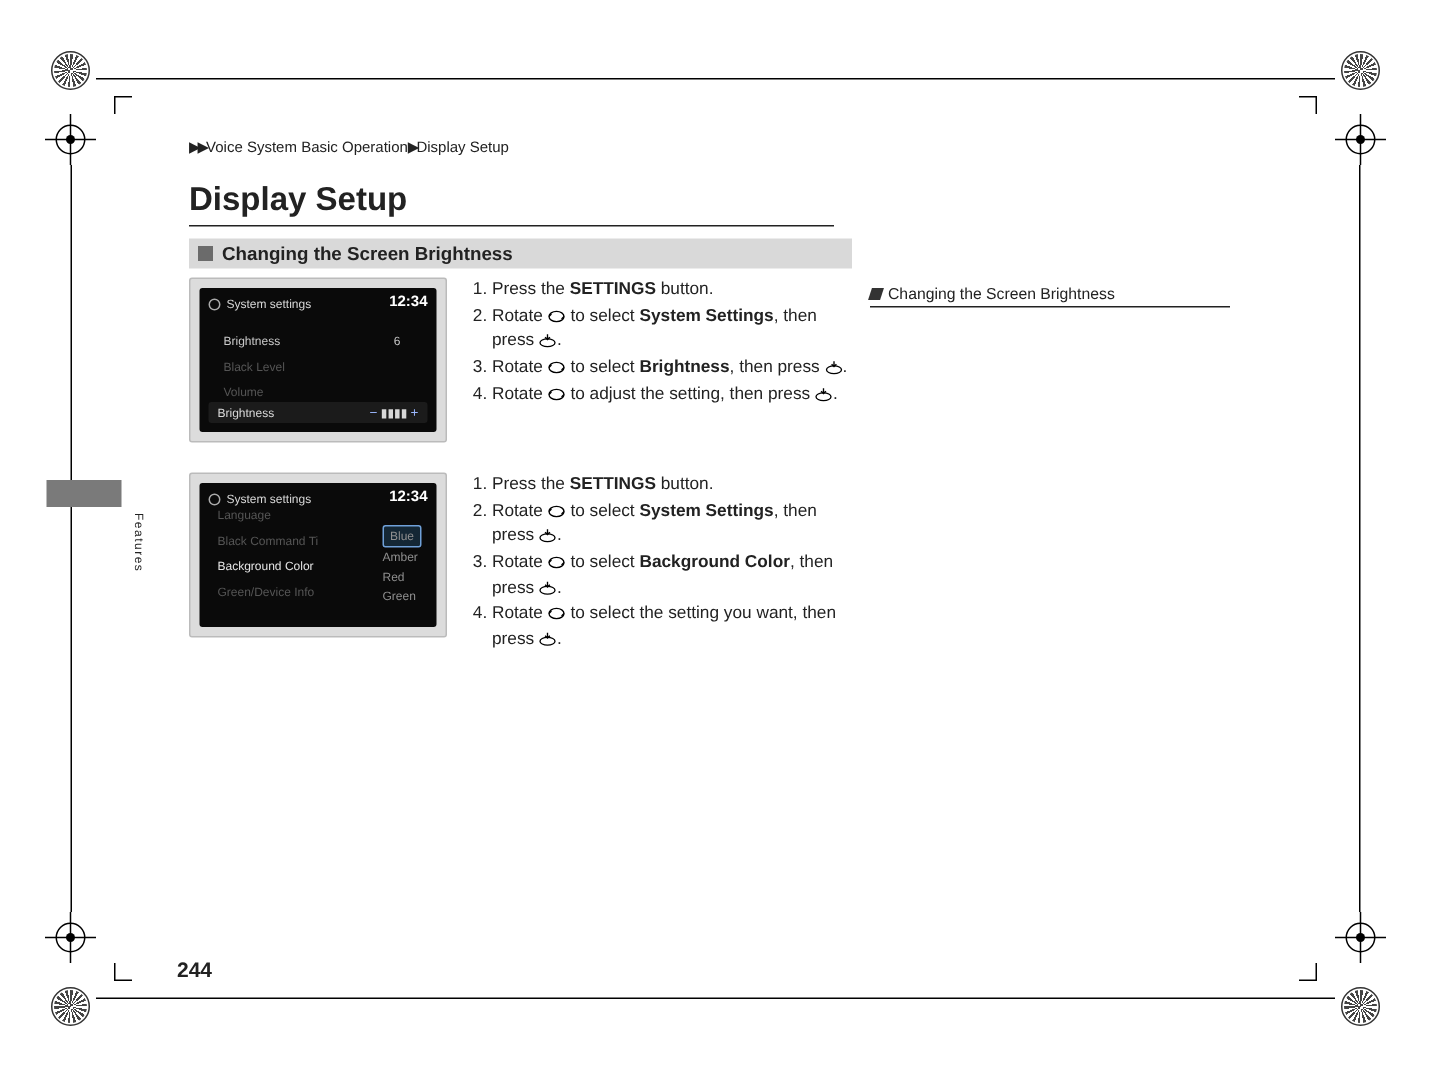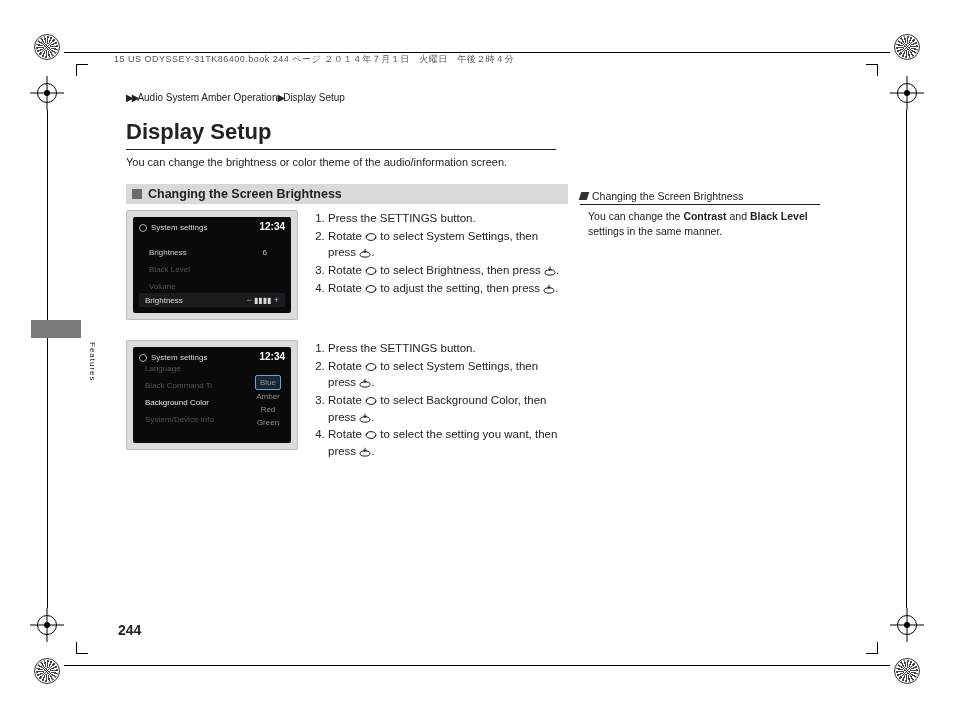--- a/index.html
+++ b/index.html
@@ -42,37 +42,37 @@
 .lcd{background:#0a0a0a;border-radius:2px;padding:6px;color:#d8d8d8;font-size:8px;position:relative;height:96px;box-sizing:border-box;}
 .lcd .title-row{display:flex;align-items:center;gap:4px;}
 .lcd .dot6{width:6px;height:6px;border:1px solid #aaa;border-radius:50%;}
 .lcd .clock{position:absolute;right:6px;top:4px;color:#fff;font-size:10px;font-weight:700;}
 .lcd .mrow{margin-top:8px;font-size:8px;color:#c9c9c9;}
 .lcd .mrow.dim{color:#555;}
 .lcd .sel{border:1px solid #6fa0d8;border-radius:2px;padding:0 4px;display:inline-block;color:#cfe3ff;background:#142735;}
 .lcd .bar{position:absolute;left:6px;right:6px;bottom:6px;background:#1b1b1b;border-radius:2px;padding:2px 6px;display:flex;justify-content:space-between;align-items:center;}
 .lcd .tri{color:#9bb8ff;font-size:9px;}
 .lcd .opts{position:absolute;right:10px;top:28px;font-size:8px;line-height:13px;}
-.lcd .opts div{color:#8f8f8f;text-align:center;}
+.lcd .opts div{color:#8f8f8f;}
 
 .steps{font-size:11.5px;line-height:1.45;}
 .steps ol{margin:0;padding-left:16px;}
 .steps li{margin-bottom:1px;}
-.steps b{font-weight:400;}
+.steps b{font-weight:700;}
 .dial,.press{display:inline-block;vertical-align:-2px;width:12px;height:10px;}
 .dial svg,.press svg{width:12px;height:10px;display:block;}
 
 .sidecol{position:absolute;left:580px;top:190px;width:240px;font-size:10.5px;}
 .sidecol .shead{display:flex;align-items:center;gap:4px;border-bottom:1px solid #222;padding-bottom:2px;margin-bottom:4px;font-size:10.5px;}
 .sidecol .shead::before{content:"";width:8px;height:8px;background:#333;display:inline-block;transform:skewX(-18deg);}
 .sidecol p{margin:0 0 0 8px;line-height:1.4;}
 
 .tab{position:absolute;left:31px;top:320px;width:50px;height:18px;background:#7a7a7a;}
 .side-label{position:absolute;left:88px;top:342px;font-size:8px;writing-mode:vertical-rl;letter-spacing:1px;}
-.pagenum{position:absolute;left:118px;bottom:80px;font-size:14px;font-weight:700;}
+.pagenum{position:absolute;left:118px;bottom:64px;font-size:14px;font-weight:700;}
 </style>
 </head>
 <body>
 
 <div class="page">
 
  <div class="reg" style="left:34px;top:34px">
       <div class="burst"></div>
       <div class="outer"></div>
     </div>
@@ -107,32 +107,30 @@
     </div>
  <div class="bar-h" style="left:64px;top:52px;width:826px"></div>
  <div class="bar-h" style="left:64px;bottom:52px;width:826px"></div>
  <div class="bar-v" style="left:47px;top:110px;height:498px"></div>
  <div class="bar-v" style="right:47px;top:110px;height:498px"></div>
  <div class="corner tl" style="left:76px;top:64px"></div>
  <div class="corner tr" style="right:76px;top:64px"></div>
  <div class="corner bl" style="left:76px;bottom:64px"></div>
  <div class="corner br" style="right:76px;bottom:64px"></div>
 
- <div class="header-line">15 US ODYSSEY-31TK86400.book  244 ページ  ２０１４年７月１日　火曜日　午後２時４分</div>
 
  <div class="tab"></div>
  <div class="side-label">Features</div>
  <div class="pagenum">244</div>
 
  <div class="content">
   <div class="breadcrumb">
-    <span class="arr">▶▶</span><span>Audio System Amber Operation</span><span class="arr">▶</span><span>Display Setup</span>
+    <span class="arr">▶▶</span><span>Voice System Basic Operation</span><span class="arr">▶</span><span>Display Setup</span>
   </div>
   <h1>Display Setup</h1>
-  <p class="lead">You can change the brightness or color theme of the audio/information screen.</p>
 
   <div class="subhead">
         <span>Changing the Screen Brightness</span>
       </div>
   <div class="row">
     <div class="thumb">
       <div class="screen">
             <div class="lcd">
         <div class="title-row">
                 <span class="dot6"></span>
@@ -187,21 +185,21 @@
       <div class="screen">
             <div class="lcd">
         <div class="title-row">
                 <span class="dot6"></span>
                 <span>System settings</span>
               </div>
         <div class="clock">12:34</div>
         <div class="mrow dim" style="margin-top:2px;padding-left:6px">Language</div>
         <div class="mrow dim" style="padding-left:6px">Black Command Ti</div>
         <div class="mrow" style="padding-left:6px;color:#e4e4e4">Background Color</div>
-        <div class="mrow dim" style="padding-left:6px">System/Device Info</div>
+        <div class="mrow dim" style="padding-left:6px">Green/Device Info</div>
         <div class="opts">
           <div class="sel">Blue</div>
           <div>Amber</div>
           <div>Red</div>
           <div>Green</div>
         </div>
       </div>
           </div>
     </div>
     <div class="steps">
@@ -230,16 +228,15 @@
                 </svg></span><span>.</span></li>
     </ol>
         </div>
   </div>
  </div>
 
  <div class="sidecol">
    <div class="shead">
         <span>Changing the Screen Brightness</span>
       </div>
-   <p><span>You can change the </span><b>Contrast</b><span> and </span><b>Black Level</b><span> settings in the same manner.</span></p>
  </div>
 
 </div>
 
 </body></html>

